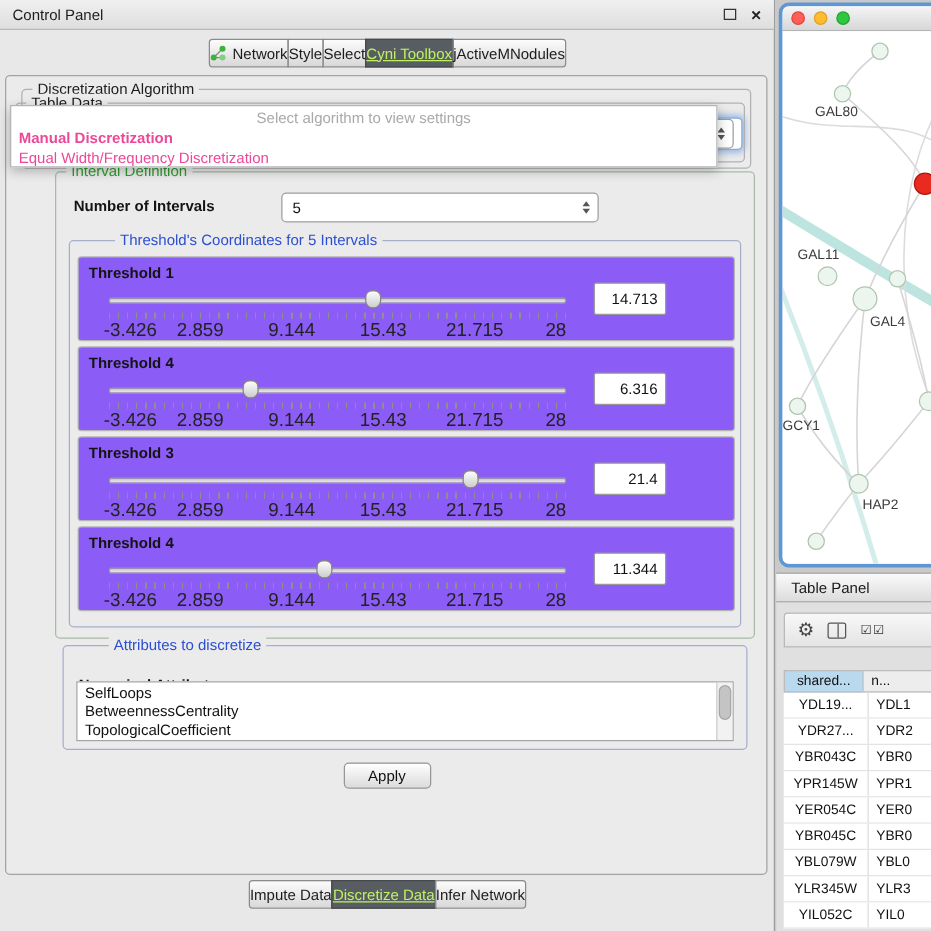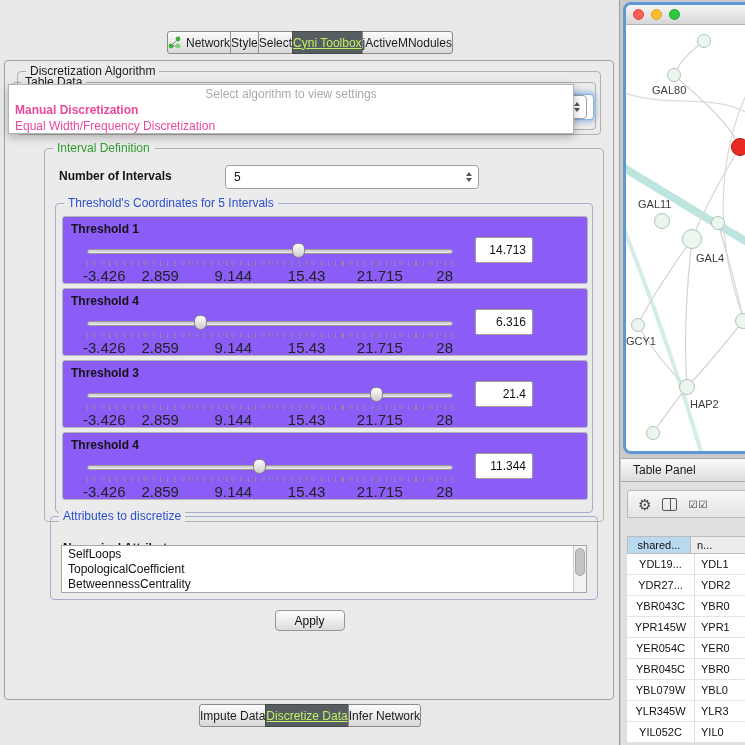--- a/index.html
+++ b/index.html
@@ -19,21 +19,21 @@
   .tab.first { border-radius:3px 0 0 3px; margin-left:0; }
   .tab.last { border-radius:0 3px 3px 0; }
   .tab.selected { background:#585d62; color:#bef264; border-color:#45484c;text-decoration:underline; }
   .net-tab-icon { margin-right:5px; display:inline-flex; }
 
   .outer-panel { position:absolute; left:4px; top:60px; width:610px; height:640px; border:1px solid #a3a3a3; border-radius:4px; background:#ebebeb; }
 
   .group { position:absolute; border:1px solid #b1b1b1; border-radius:4px; }
   .group-title { position:absolute; top:-8px; left:8px; background:#ebebeb; padding:0 4px; font-size:12px; color:#1c1c1c; white-space:nowrap; }
   .gt-green { color:#2f9e2f; }
-  .gt-blue { color:#2b4fd0; }
+  .gt-blue { color:#2b4fd0;margin-left:28px; }
 
   .combo { position:absolute; background:#fff; border:1px solid #9f9f9f; border-radius:4px; font-size:12px; color:#111; display:flex; align-items:center; padding-left:8px; }
   .combo .arrows { position:absolute; right:6px; top:50%; transform:translateY(-50%); display:flex; flex-direction:column; gap:2px; }
   .arr-up { width:0; height:0; border-left:3.5px solid transparent; border-right:3.5px solid transparent; border-bottom:4px solid #555; }
   .arr-dn { width:0; height:0; border-left:3.5px solid transparent; border-right:3.5px solid transparent; border-top:4px solid #555; }
   .combo.focused { border-color:#84aede; box-shadow:0 0 5px 2px rgba(100,150,220,.6); }
 
   .popup { position:absolute; left:8px; top:84px; width:566px; height:50px; background:#fff; border:1px solid #b5b5b5; box-shadow:0 3px 9px rgba(0,0,0,.28); z-index:50; font-size:12px; padding-top:1px; }
   .popup-placeholder { text-align:center; color:#a9a9a9; height:16px; line-height:16px; }
   .popup-item { padding:0 6px; height:16px; line-height:16px; color:#ec4899; }
@@ -92,20 +92,26 @@
   .tcell.c0 { width:68px; text-align:center; line-height:20px; border-right:1px solid #ddd; }
   .tcell.c1 { flex:1; padding-left:6px; line-height:20px; }
 </style>
 </head>
 <body>
 
 <div id="app">
 
   <div class="cp">
 
+    <div class="cp-titlebar">
+      <span>Control Panel</span>
+      <span class="spacer"></span>
+      <span class="float-icon"></span>
+      <span class="close-x">×</span>
+    </div>
 
     <div class="tabs-row">
       <div class="tab first">
         <span class="net-tab-icon">
           <svg width="13" height="13" viewBox="0 0 13 13">
             <line x1="3" y1="10" x2="10" y2="3" stroke="#888" stroke-width="1"></line>
             <line x1="3" y1="10" x2="10" y2="10" stroke="#888" stroke-width="1"></line>
             <circle cx="3" cy="10" r="2.4" fill="#3bb33b"></circle>
             <circle cx="10" cy="3" r="2.4" fill="#3bb33b"></circle>
             <circle cx="10" cy="10" r="2.4" fill="#7fd07f"></circle>
@@ -144,21 +150,21 @@
         <span class="group-title">Table Data</span>
         <div class="combo" style="left:8px; top:12px; width:566px; height:24px;">
           <span>galFiltered.sif default node</span>
           <span class="arrows">
             <i class="arr-up"></i>
             <i class="arr-dn"></i>
           </span>
         </div>
       </div>
 
-      <div class="group" style="left:44px; top:148px; width:560px; height:374px; border-color:#a8bba8;">
+      <div class="group" style="left:44px; top:137px; width:560px; height:374px; border-color:#a8bba8;">
         <span class="group-title gt-green">Interval Definition</span>
 
         <span style="position:absolute; left:14px; top:20px; font-size:12px; font-weight:bold; color:#141414;">Number of Intervals</span>
         <div class="combo" style="left:180px; top:16px; width:254px; height:24px;">
           <span>5</span>
           <span class="arrows">
             <i class="arr-up"></i>
             <i class="arr-dn"></i>
           </span>
         </div>
@@ -240,22 +246,22 @@
 </div>
         </div>
       </div>
 
       <div class="group" style="left:50px; top:516px; width:548px; height:84px; border-color:#a7aecb;">
         <span class="group-title gt-blue">Attributes to discretize</span>
         <span class="attr-label">Numerical Attributes</span>
         <div class="attr-listbox">
           <div class="attr-items" id="attr-list">
             <div class="attr-item">SelfLoops</div>
+            <div class="attr-item">BetweennessCentrality</div>
             <div class="attr-item">TopologicalCoefficient</div>
-            <div class="attr-item">BetweennessCentrality</div>
           </div>
           <div class="attr-scroll">
             <div class="attr-thumb"></div>
           </div>
         </div>
       </div>
 
       <button class="apply-btn">Apply</button>
     </div>
 

